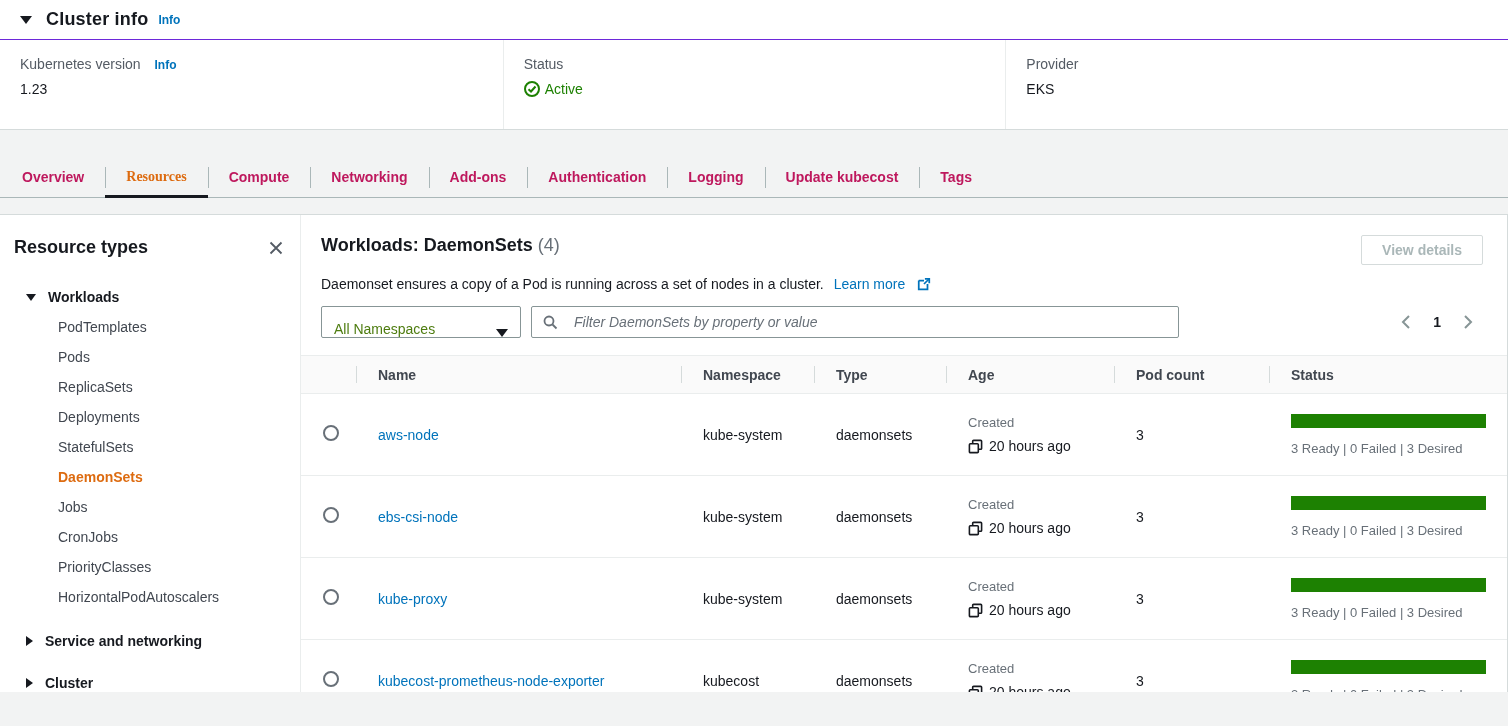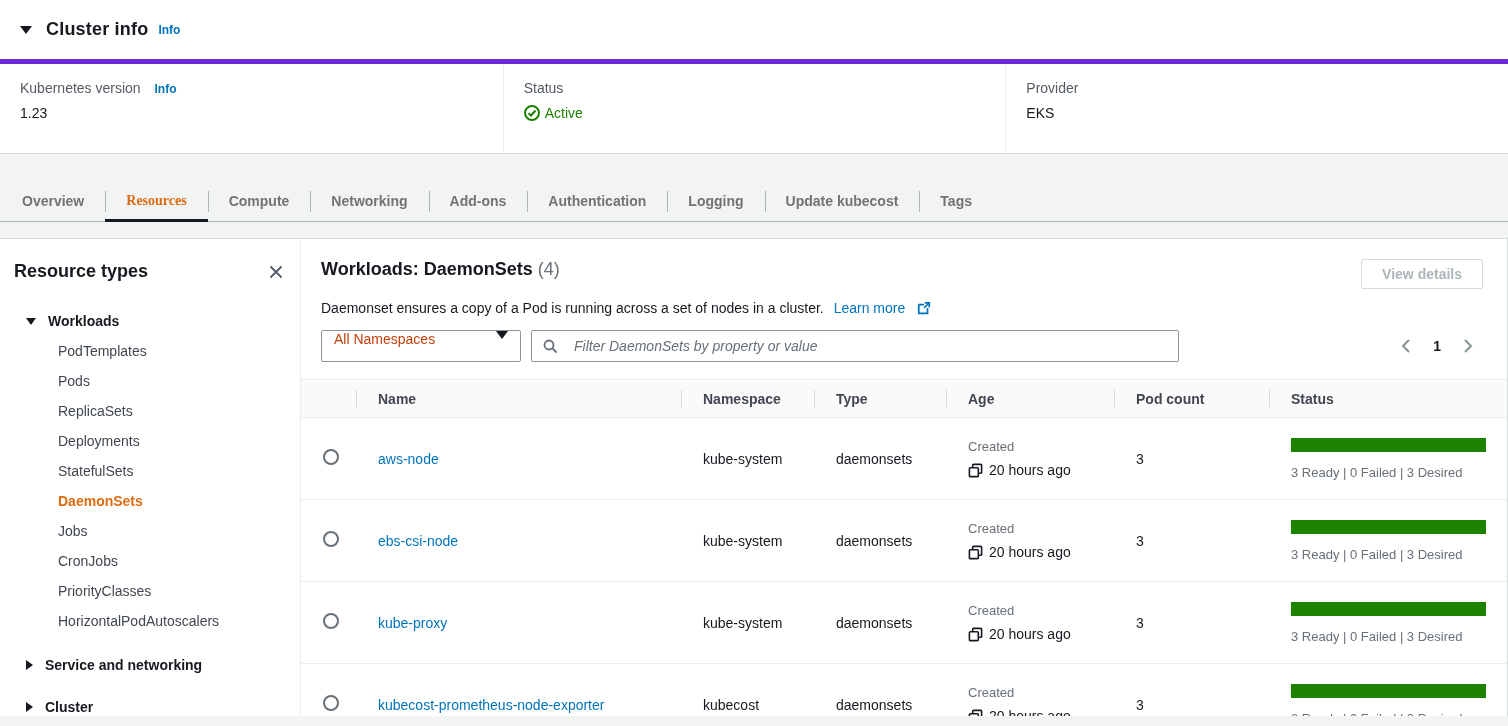--- a/index.html
+++ b/index.html
@@ -7,25 +7,25 @@
   body {
     font-family: "Liberation Sans", sans-serif;
     background: #f2f3f3;
     color: #16191f;
     font-size: 14px;
   }
 
   
   .cluster-header {
     background: #ffffff;
-    height: 64px;
+    height: 40px;
     display: flex;
     align-items: center;
     padding: 0 20px;
-    border-bottom: 5px solid #6d28d9;
+    border-bottom: 1px solid #6d28d9;
   }
   .caret-down {
     width: 0; height: 0;
     border-left: 6px solid transparent;
     border-right: 6px solid transparent;
     border-top: 8px solid #16191f;
     margin-right: 14px;
     cursor: pointer;
   }
   .cluster-title { font-size: 18px; font-weight: bold; letter-spacing: .2px; }
@@ -48,21 +48,21 @@
   .info-value { margin-top: 9px; font-size: 14px; color: #16191f; }
   .status-active { color: #1d8102; display: inline-flex; align-items: center; gap: 5px; }
   .status-check-icon { width: 16px; height: 16px; display: inline-block; }
 
   
   .tabs-band { padding-top: 28px; background: #f2f3f3; }
   .tabs { display: flex; border-bottom: 1px solid #aab7b8; padding-left: 1px; }
   .tab {
     position: relative;
     padding: 11px 21px 12px 21px;
-    font-size: 14px; font-weight: bold; color: #737373;
+    font-size: 14px; font-weight: bold; color: #be185d;
     cursor: pointer; white-space: nowrap;
   }
   .tab:not(:first-child)::before {
     content: ""; position: absolute; left: 0; top: 9px; bottom: 9px;
     width: 1px; background: #aab7b8;
   }
   .tab.active { color: #dd6b10; font-family: Liberation Serif, serif; }
   .tab.active::after {
     content: ""; position: absolute; left: 0; right: 0; bottom: -1px;
     height: 3px; background: #16191f;
@@ -137,23 +137,23 @@
   .main-desc { margin-top: 11px; font-size: 14px; color: #16191f; }
   .learn-more {
     color: #0073bb; text-decoration: none; cursor: pointer;
     margin-left: 6px; display: inline-flex; align-items: center; gap: 12px;
   }
 
   .filter-row { display: flex; align-items: center; margin-top: 14px; }
   .ns-select {
     width: 200px; height: 32px;
     border: 1px solid #879596; border-radius: 2px;
-    display: flex; align-items: flex-start; justify-content: space-between;
+    display: flex; align-items: flex-end; justify-content: space-between;
     padding: 0 12px; cursor: pointer; background: #fff;
-    font-size: 14px; color: #c2410c;
+    font-size: 14px; color: #4d7c0f;
   }
   .select-caret {
     width: 0; height: 0;
     border-left: 6px solid transparent; border-right: 6px solid transparent;
     border-top: 8px solid #16191f;
   }
   .search-box {
     flex: 0 1 648px;
     height: 32px; margin-left: 10px;
     border: 1px solid #879596; border-radius: 2px;

